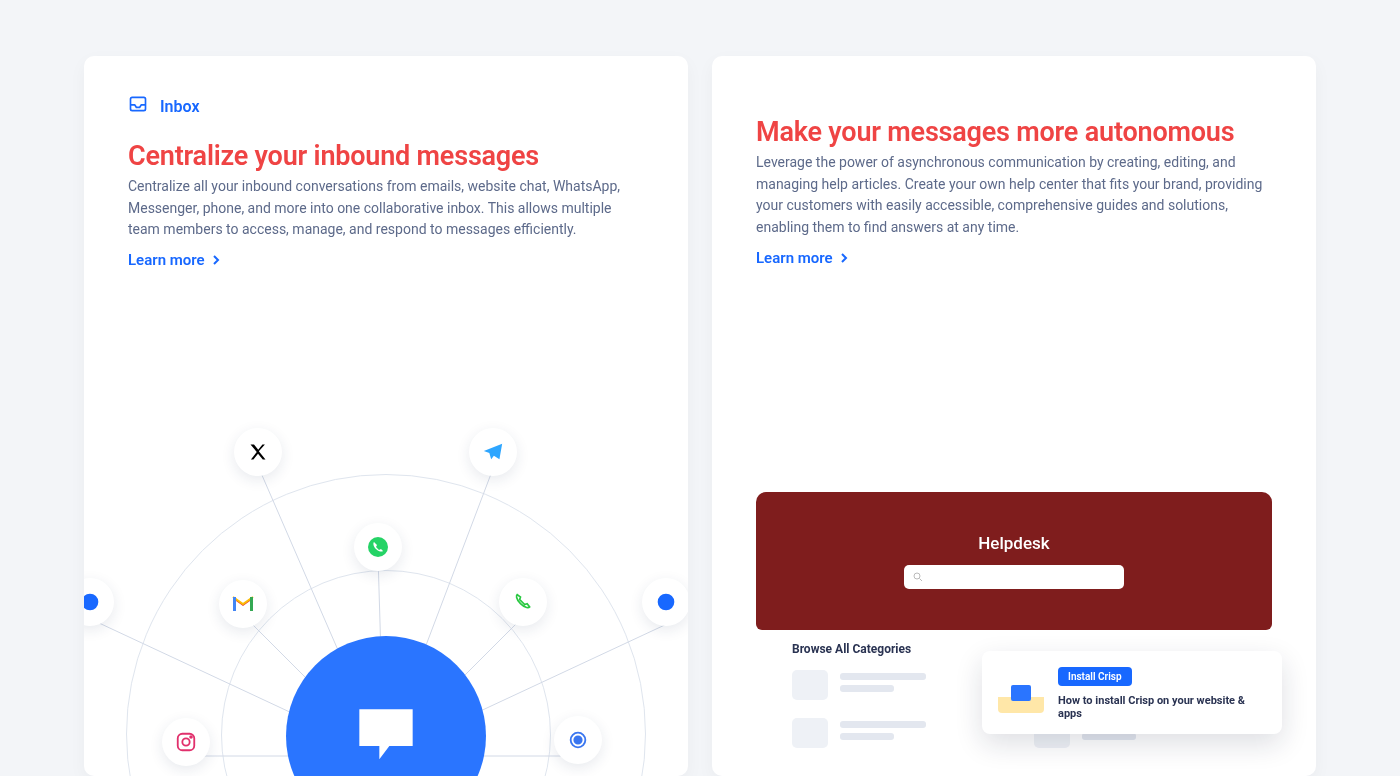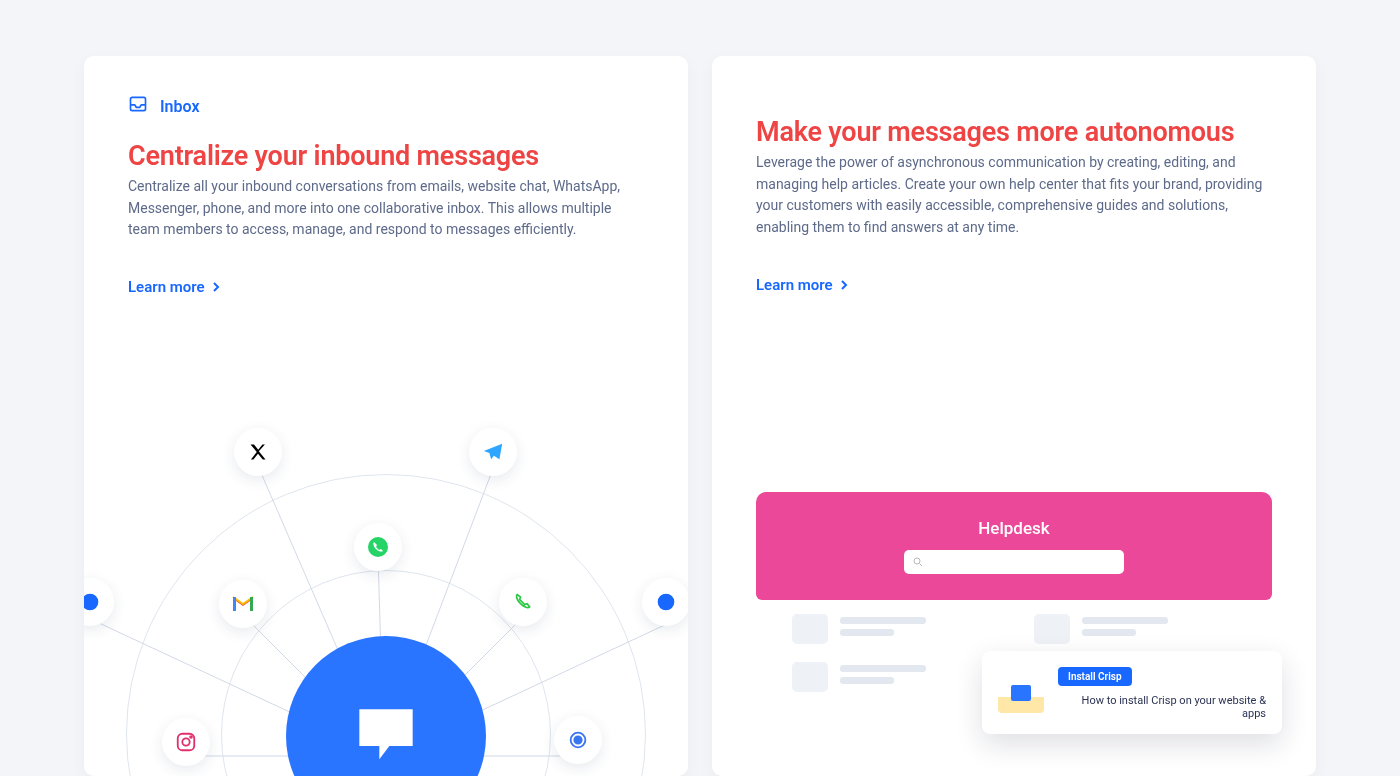--- a/index.html
+++ b/index.html
@@ -45,21 +45,21 @@
     margin-top: 4px;
     font-size: 14px;
     line-height: 1.55;
     color: #5d6a8a;
     max-width: 520px;
   }
   .learn {
     display: inline-flex;
     align-items: center;
     gap: 6px;
-    margin-top: 37px;
+    margin-top: 10px;
     color: #1868ff;
     font-weight: 600;
     font-size: 15px;
     text-decoration: none;
   }
   .learn svg { width: 10px; height: 10px; }
 
   
   .inbox-illus {
     position: absolute;
@@ -105,23 +105,23 @@
   
   .lines line { stroke: #d2d9e6; stroke-width: 1; }
 
   
   .kn-illus {
     position: absolute;
     left: 44px; right: 44px; bottom: -6px;
     height: 290px;
   }
   .hd-header {
-    background: #ec4899;
+    background: #7f1d1d;
     border-radius: 10px 10px 6px 6px;
-    height: 108px;
+    height: 138px;
     display: flex; flex-direction: column;
     align-items: center; justify-content: center;
     gap: 12px;
   }
   .hd-header span {
     color: #fff; font-size: 17px; font-weight: 500;
   }
   .hd-search {
     width: 220px; height: 24px;
     background: #fff; border-radius: 5px;
@@ -179,21 +179,21 @@
   }
   .popup .pbody { flex:1; }
   .popup .chip {
     display:inline-block;
     background:#1868ff; color:#fff;
     font-size:10px; font-weight:600;
     padding:4px 10px; border-radius:4px;
   }
   .popup .ptitle {
     margin-top:8px;
-    font-size:11px; font-weight:400; color:#2a3352;text-align:right;
+    font-size:11px; font-weight:700; color:#2a3352;
   }
 </style>
 </head>
 <body>
 
 <div class="cards">
 
   <section class="card">
     <div class="tag">
       <span>
@@ -314,20 +314,21 @@
         <div class="hd-search">
           <span>
             <svg viewBox="0 0 24 24" fill="none" stroke="#777" stroke-width="2">
                 <circle cx="10" cy="10" r="6"></circle>
                 <path d="M20 20l-5-5"></path>
               </svg>
           </span>
         </div>
       </div>
 
+      <div class="browse">Browse All Categories</div>
 
       <div class="cat-grid">
         <div class="cat">
           <div class="thumb"></div>
           <div class="bars">
               <div class="bar b1"></div>
               <div class="bar b2"></div>
             </div>
         </div>
         <div class="cat">

